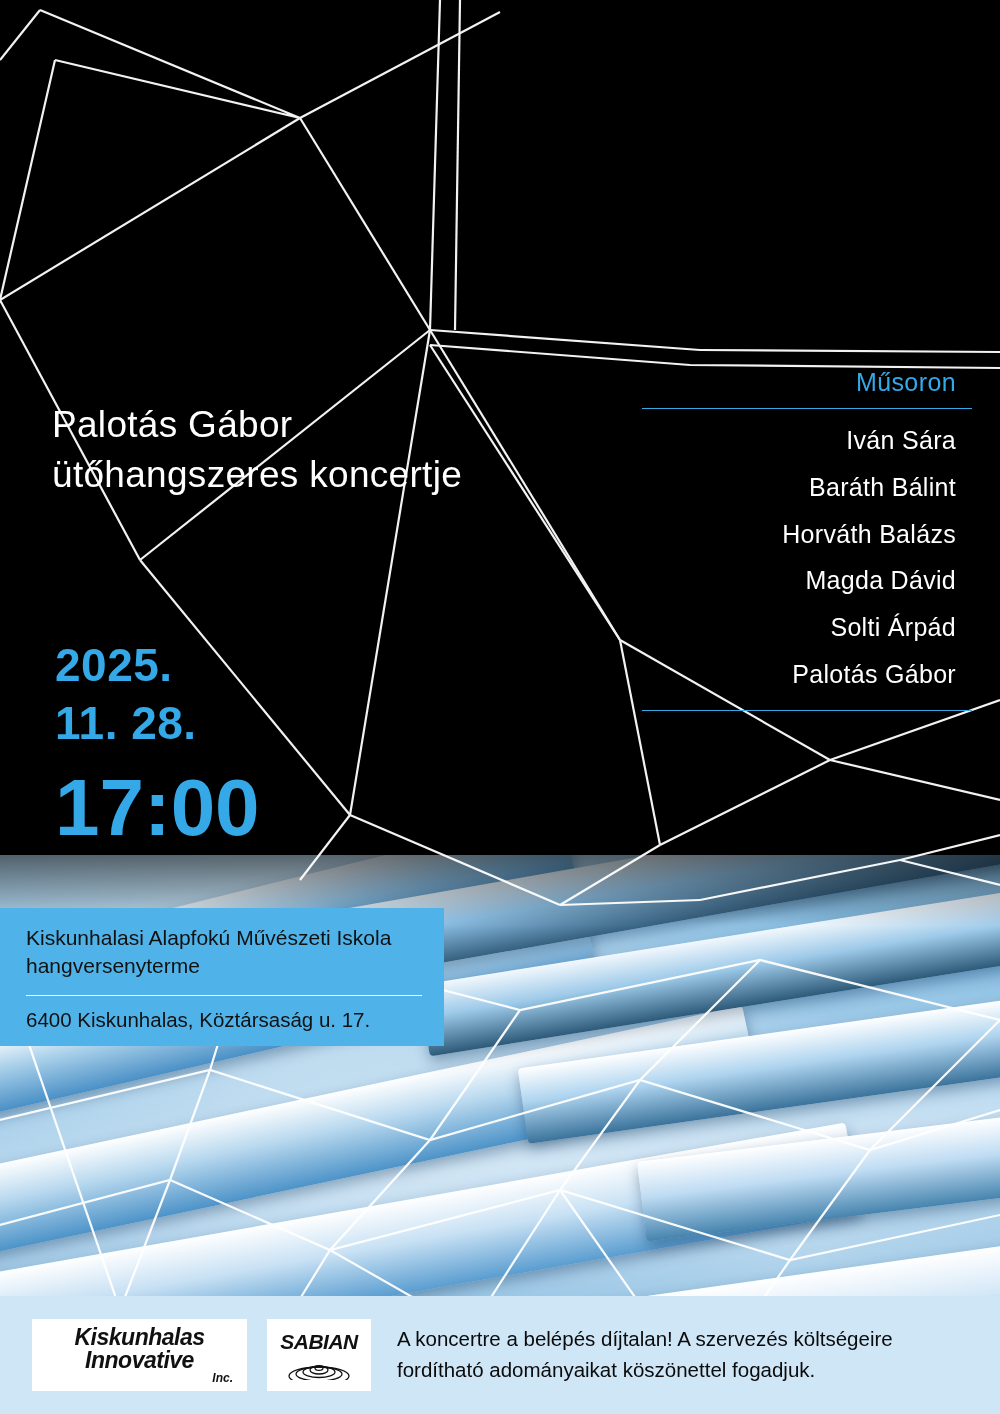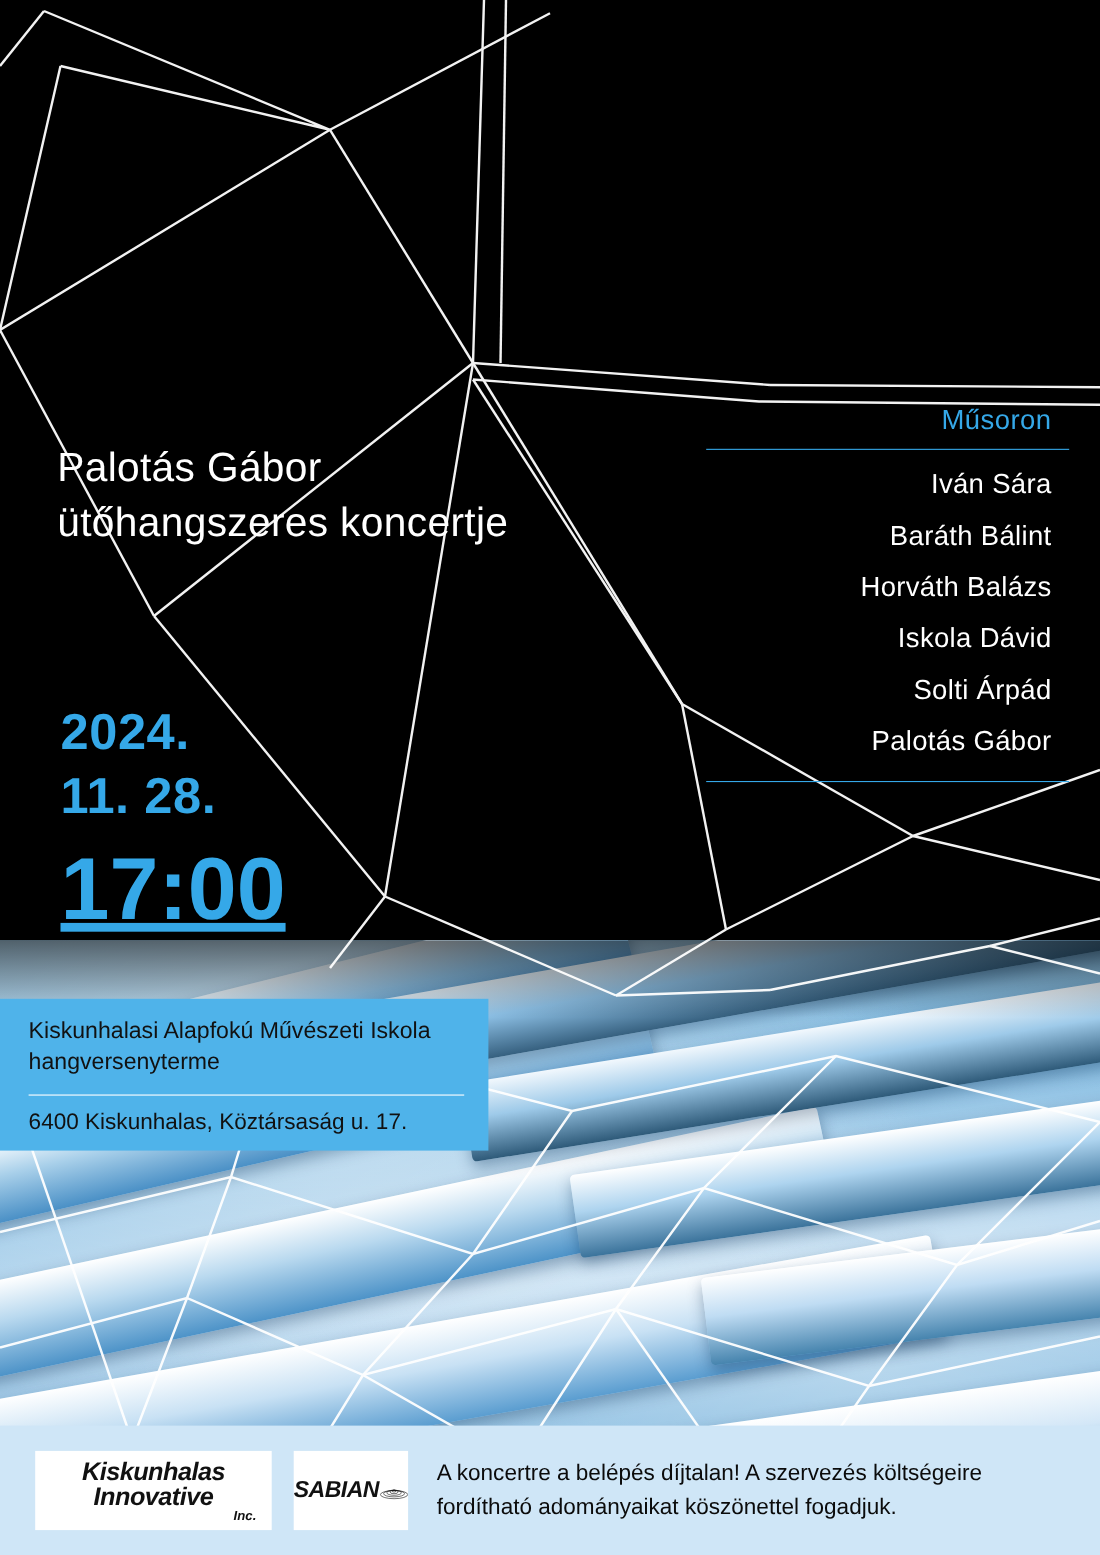--- a/index.html
+++ b/index.html
@@ -94,21 +94,20 @@
   }
   .time {
     position: absolute;
     left: 55px;
     top: 768px;
     color: #35a8e8;
     font-size: 80px;
     font-weight: 700;
     letter-spacing: 0px;
     line-height: 1;
-    text-decoration: underline;
   }
 
   
   .program {
     position: absolute;
     right: 44px;
     top: 368px;
     width: 330px;
     text-align: right;
     color: #ffffff;
@@ -196,20 +195,21 @@
   }
   .logo-ip .l1 { font-size: 23px; letter-spacing: -0.5px; }
   .logo-ip .l2 { font-size: 23px; letter-spacing: -0.5px; }
   .logo-ip .l3 { font-size: 12px; align-self: flex-end; margin-right: 14px; }
   .logo-sabian {
     width: 104px;
     height: 72px;
     margin-left: 20px;
     background: #ffffff;
     display: flex;
+    flex-direction: column;
     align-items: center;
     justify-content: center;
   }
   .logo-sabian .word {
     font-size: 21px;
     font-weight: 700;
     font-style: italic;
     color: #111;
     letter-spacing: -0.5px;
   }
@@ -294,33 +294,33 @@
     </g>
   </svg>
 
 
   <div class="subtitle">
     <div>Palotás Gábor</div>
     <div>ütőhangszeres koncertje</div>
   </div>
 
   <div class="date">
-    <div>2024.</div>
+    <div>2025.</div>
     <div>11. 28.</div>
   </div>
   <div class="time">17:00</div>
 
   <div class="program">
     <div class="head">Műsoron</div>
     <div class="rule"></div>
     <ul>
       <li>Iván Sára</li>
       <li>Baráth Bálint</li>
       <li>Horváth Balázs</li>
-      <li>Iskola Dávid</li>
+      <li>Magda Dávid</li>
       <li>Solti Árpád</li>
       <li>Palotás Gábor</li>
     </ul>
     <div class="rule bottom"></div>
   </div>
 
   <div class="venue">
     <div class="name">Kiskunhalasi Alapfokú Művészeti Iskola hangversenyterme</div>
     <div class="hr"></div>
     <div class="addr">6400 Kiskunhalas, Köztársaság u. 17.</div>

